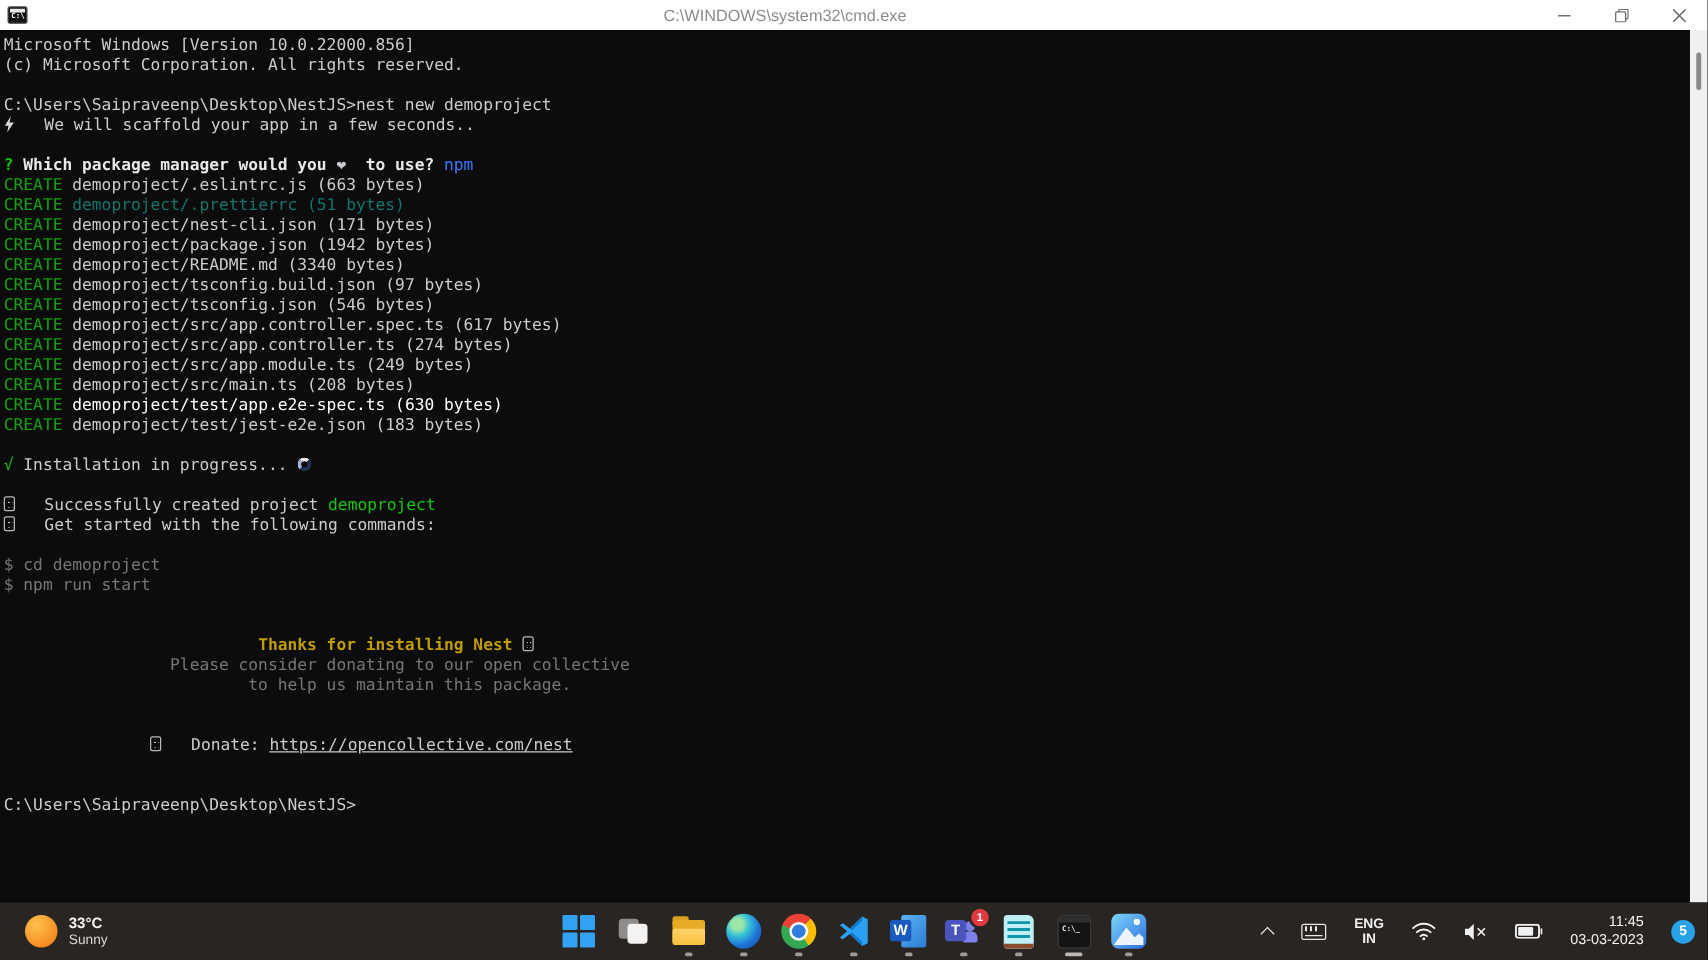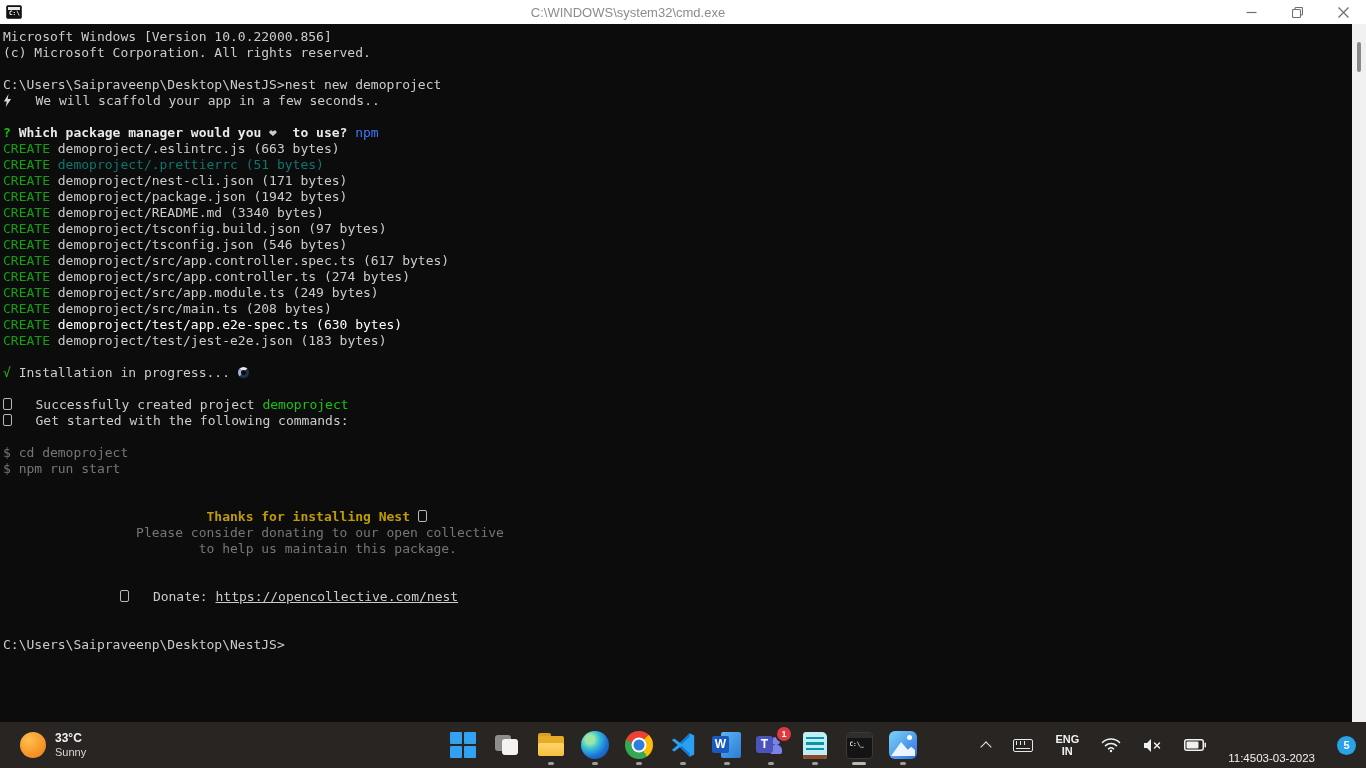--- a/index.html
+++ b/index.html
@@ -92,21 +92,21 @@
   
   .tray { position:absolute; right:0; top:0; height:46px; display:flex; align-items:center; gap:14px; padding-right:10px; }
   .tray-item { display:flex; align-items:center; justify-content:center; height:40px; padding:0 4px; color:#f0f0f0; }
   .chevron { width:10px; height:10px; position:relative; }
   .chevron::before { content:""; position:absolute; left:1px; top:3px; width:7px; height:7px; border-left:1.5px solid #e8e8e8; border-top:1.5px solid #e8e8e8; transform:rotate(45deg); }
   .kbd-icon { width:20px; height:13px; border:1.5px solid #e8e8e8; border-radius:2px; position:relative; }
   .kbd-icon::before { content:""; position:absolute; left:2px; right:2px; bottom:1.5px; height:1.5px; background:#e8e8e8; }
   .kbd-icon::after { content:""; position:absolute; left:2px; top:1.5px; width:12px; height:4px;
      background:repeating-linear-gradient(90deg,#e8e8e8 0 1.5px, transparent 1.5px 4px); }
   .lang { display:flex; flex-direction:column; align-items:center; line-height:1.1; font-size:11px; font-weight:bold; color:#f2f2f2; }
-  .clock { display:flex; flex-direction:row; align-items:flex-end; line-height:1.25; font-size:11.5px; color:#f2f2f2; }
+  .clock { display:flex; flex-direction:column; align-items:flex-end; line-height:1.25; font-size:11.5px; color:#f2f2f2; }
   .notif-badge { width:19px; height:19px; border-radius:50%; background:#28a3e8; color:#fff; font:bold 11px/19px "Liberation Sans", sans-serif; text-align:center; margin-left:4px; }
 </style>
 </head>
 <body>
 
 <div class="titlebar">
   <div class="cmdicon"></div>
   <div class="title-text">C:\WINDOWS\system32\cmd.exe</div>
   <div class="win-controls">
     <div class="win-btn">

